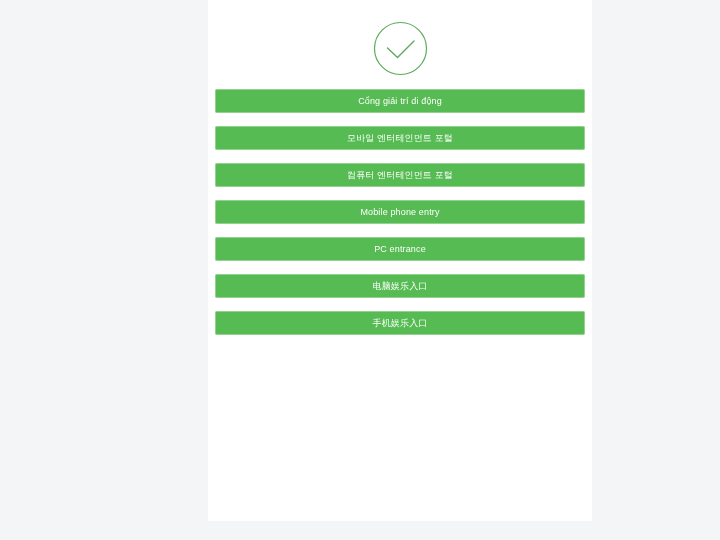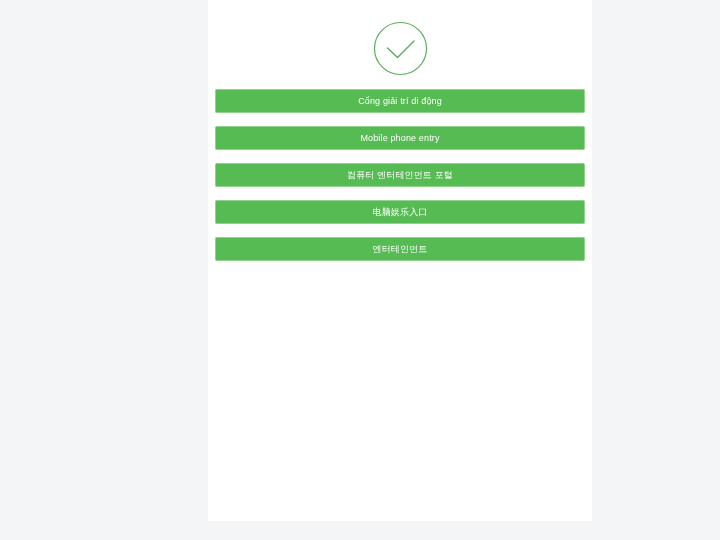--- a/index.html
+++ b/index.html
@@ -84,21 +84,23 @@
 
     <div id="success-icon">
       <svg width="55" height="55" viewBox="0 0 55 55" aria-hidden="true">
         <circle cx="27.5" cy="27.5" r="26" fill="none" stroke="#5cab5a" stroke-width="1.2"></circle>
         <path d="M14.5 27 L24.5 36.5 L41 20" fill="none" stroke="#5cab5a" stroke-width="1.4" stroke-linecap="round" stroke-linejoin="round"></path>
       </svg>
     </div>
 
     <div id="entries">
       <button class="entry-btn">Cổng giải trí di động</button>
+      <button class="entry-btn">모바일 엔터테인먼트 포털</button>
+      <button class="entry-btn">컴퓨터 엔터테인먼트 포털</button>
       <button class="entry-btn">Mobile phone entry</button>
-      <button class="entry-btn">컴퓨터 엔터테인먼트 포털</button>
+      <button class="entry-btn">PC entrance</button>
       <button class="entry-btn">电脑娱乐入口</button>
-      <button class="entry-btn">엔터테인먼트</button>
+      <button class="entry-btn">手机娱乐入口</button>
     </div>
 
   </div>
 
 </div>
 
 </body></html>

